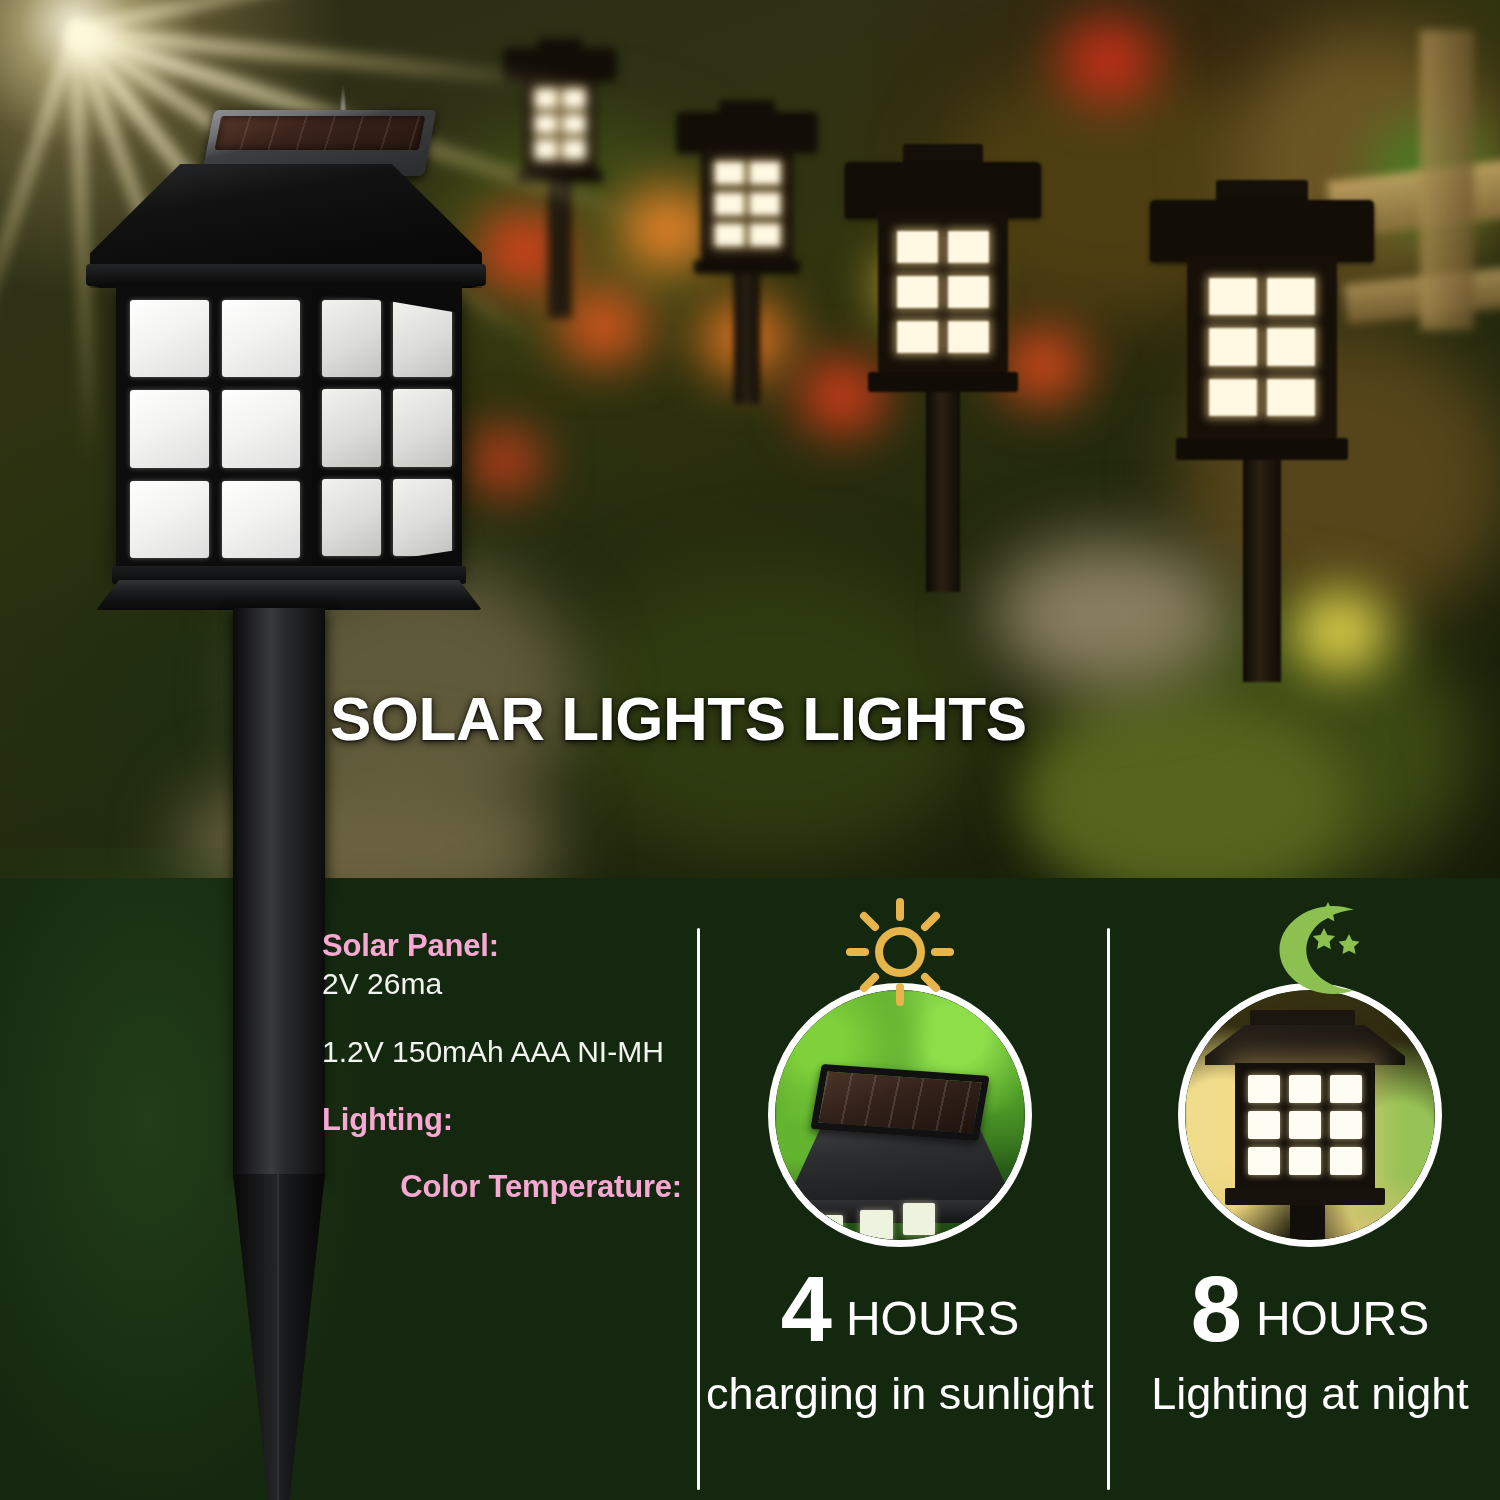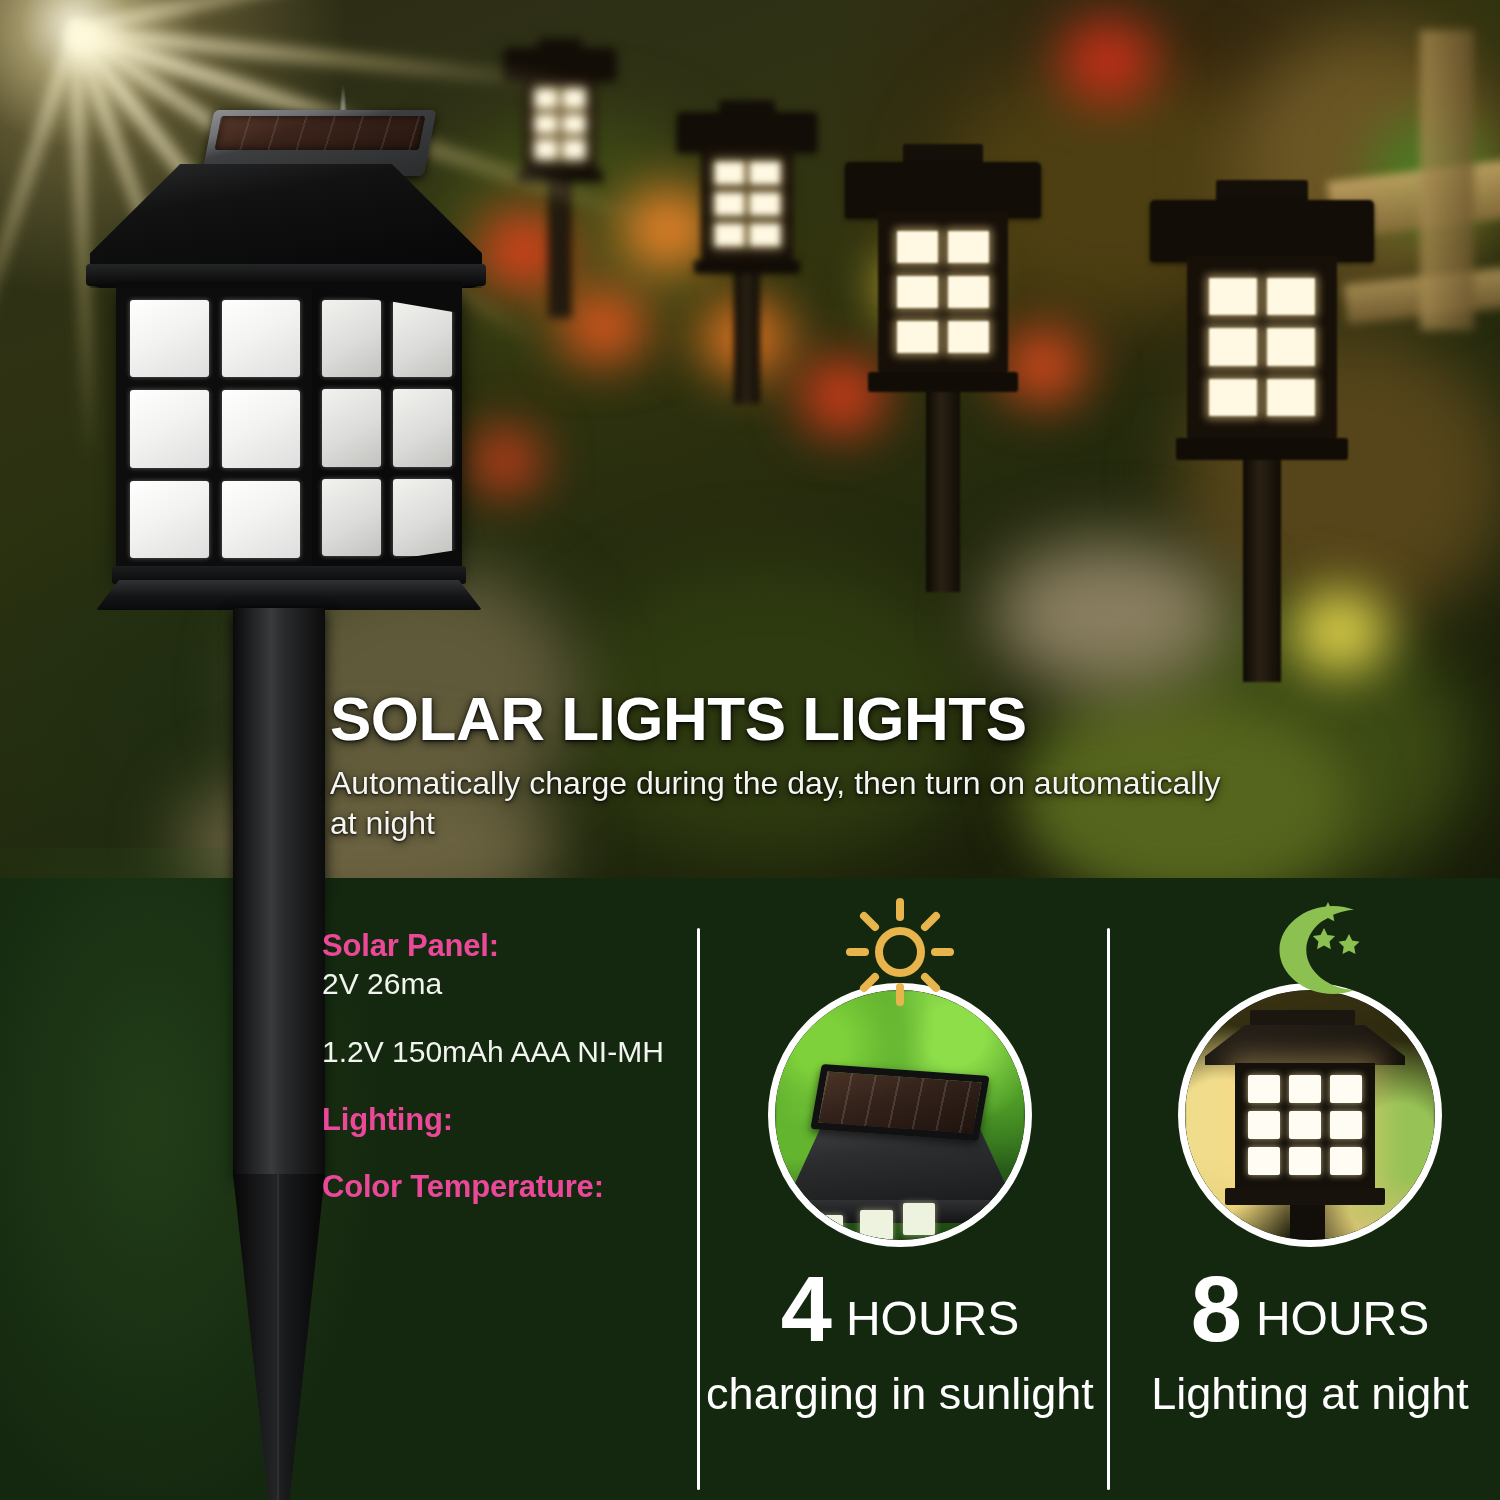--- a/index.html
+++ b/index.html
@@ -162,22 +162,22 @@
     background:#14280F;
   }
   .green-panel .glow{
     position:absolute; left:-40px; top:-30px; width:420px; height:680px;
     background:radial-gradient(ellipse at 45% 40%, rgba(46,78,32,.55), rgba(20,40,15,0) 70%);
   }
 
   
   .specs{ position:absolute; left:322px; top:50px; width:360px; z-index:4; }
   .spec-item{ margin-bottom:32px; }
-  .spec-item:last-child{ margin-bottom:0; }
-  .spec-label{ font-size:31px; font-weight:bold; color:#ec4899; line-height:1.15; letter-spacing:-.2px; }
+  .spec-item:last-child{ margin-bottom:0;text-align:right; }
+  .spec-label{ font-size:31px; font-weight:bold; color:#f9a8d4; line-height:1.15; letter-spacing:-.2px; }
   .spec-value{ font-size:30px; font-weight:400; color:#f2f4ef; line-height:1.2; margin-top:2px; }
 
   
   .divider{ position:absolute; top:50px; width:3px; height:562px; background:#ffffff; border-radius:2px; }
   .divider.d1{ left:697px; }
   .divider.d2{ left:1107px; }
 
   
   .feature{ position:absolute; top:0; width:400px; height:622px; }
   .feature.f1{ left:700px; }
@@ -401,21 +401,20 @@
           </div>
         </div>
         <div class="body-skirt"></div>
         <div class="base-plate"></div>
         <div class="pole"></div>
       </div>
     </div>
 
     <div class="headline">
       <h1>SOLAR LIGHTS LIGHTS</h1>
-      <p>Automatically charge during the day, then turn on automatically at night</p>
     </div>
   </div>
 
   <div class="green-panel">
     <div class="glow"></div>
 
     <div style="position:absolute;left:76px;top:-878px;width:420px;height:1500px;pointer-events:none;">
       <div class="hero" style="position:absolute;left:0;top:96px;">
         <div class="pole"></div>
         <div class="spike"></div>

